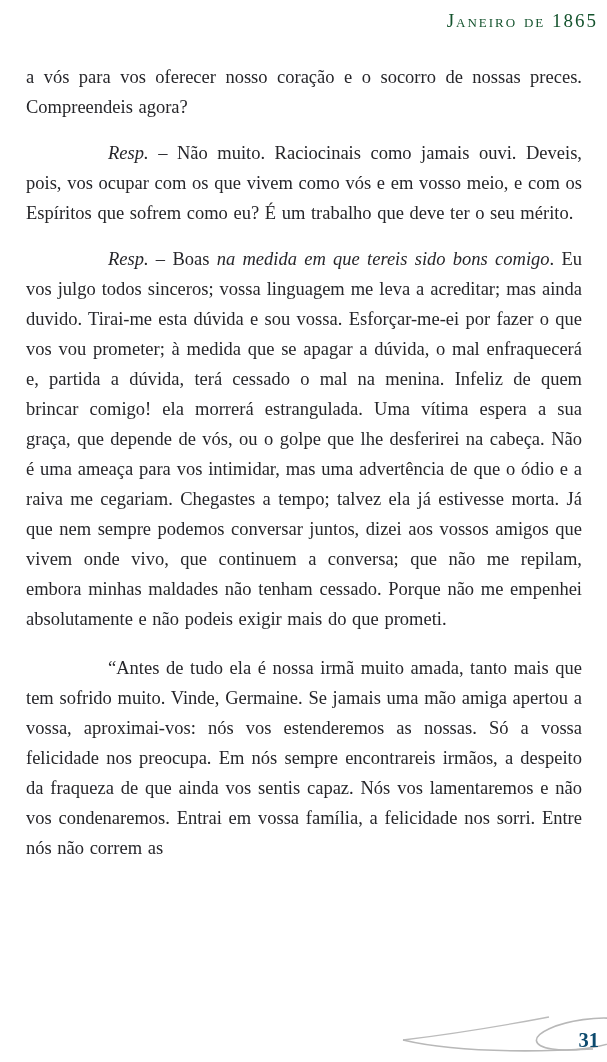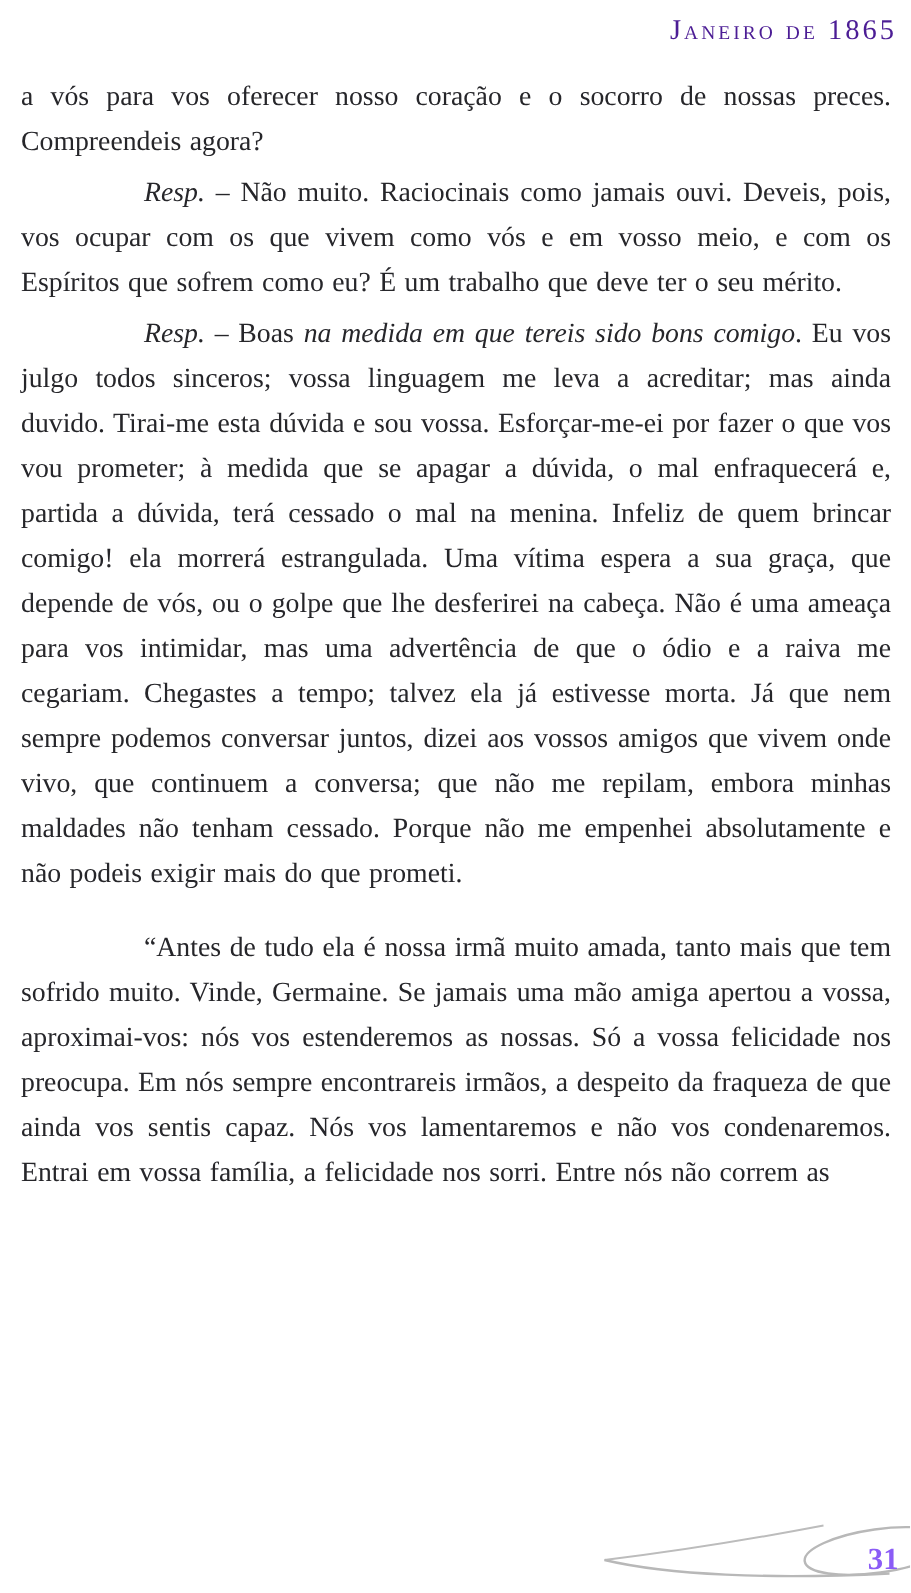--- a/index.html
+++ b/index.html
@@ -16,34 +16,34 @@
     font-family: "Liberation Serif", "DejaVu Serif", serif;
     color: #26262a;
   }
   .running-head {
     position: absolute;
     top: 10px;
     right: 9px;
     font-size: 19px;
     font-variant: small-caps;
     letter-spacing: 2px;
-    color: #4c1d95;
+    color: #14532d;
   }
   .body-text {
     position: absolute;
     top: 46px;
     left: 10px;
     right: 9px;
     text-align: justify;
     font-size: 18.5px;
     line-height: 30px;
     word-spacing: 1px;
   }
   .body-text p {
-    margin: 4px;
+    margin: 16px;
   }
   .body-text p.indent {
     text-indent: 82px;
   }
   .body-text p.spaced {
     margin-top: 19px;
   }
   .body-text em {
     font-style: italic;
   }
@@ -59,21 +59,21 @@
     position: absolute;
     left: 0;
     top: 0;
   }
   .pagenum {
     position: absolute;
     right: 8px;
     bottom: 7px;
     font-size: 20.5px;
     font-weight: bold;
-    color: #8b5cf6;
+    color: #0c4a6e;
   }
 </style>
 </head>
 <body>
 
 <div class="page">
 
   <div class="running-head">Janeiro de 1865</div>
 
   <div class="body-text">

